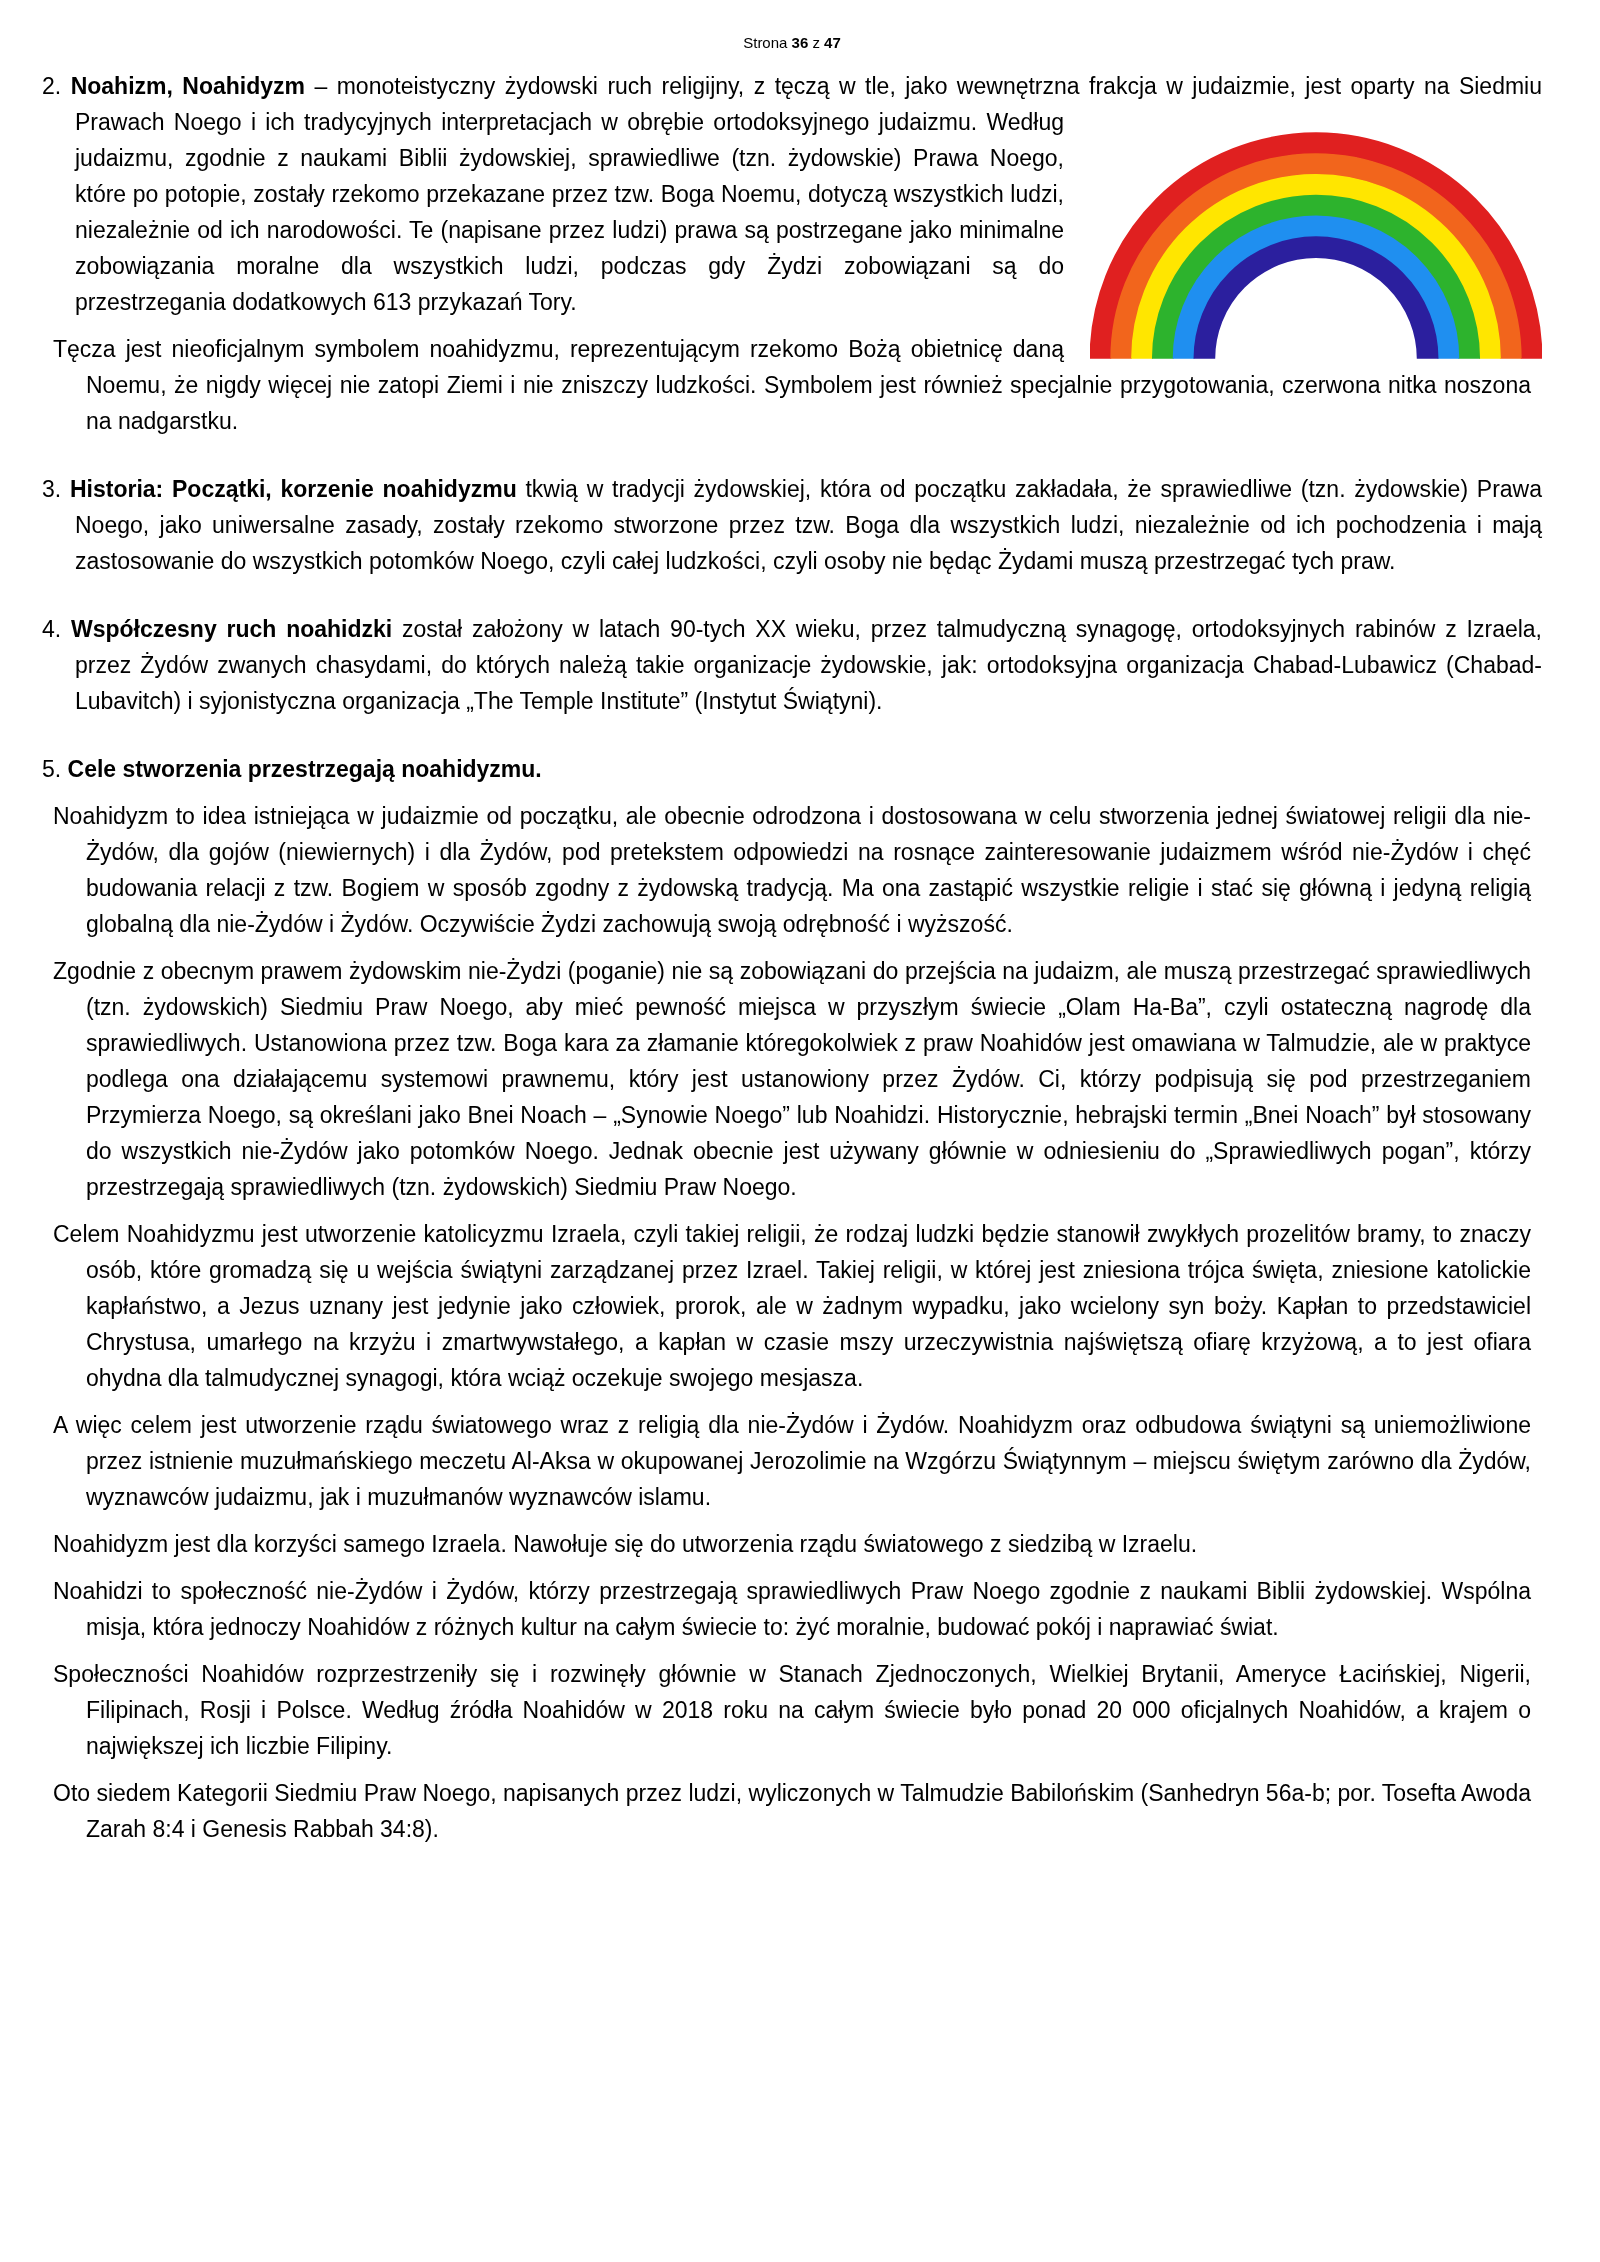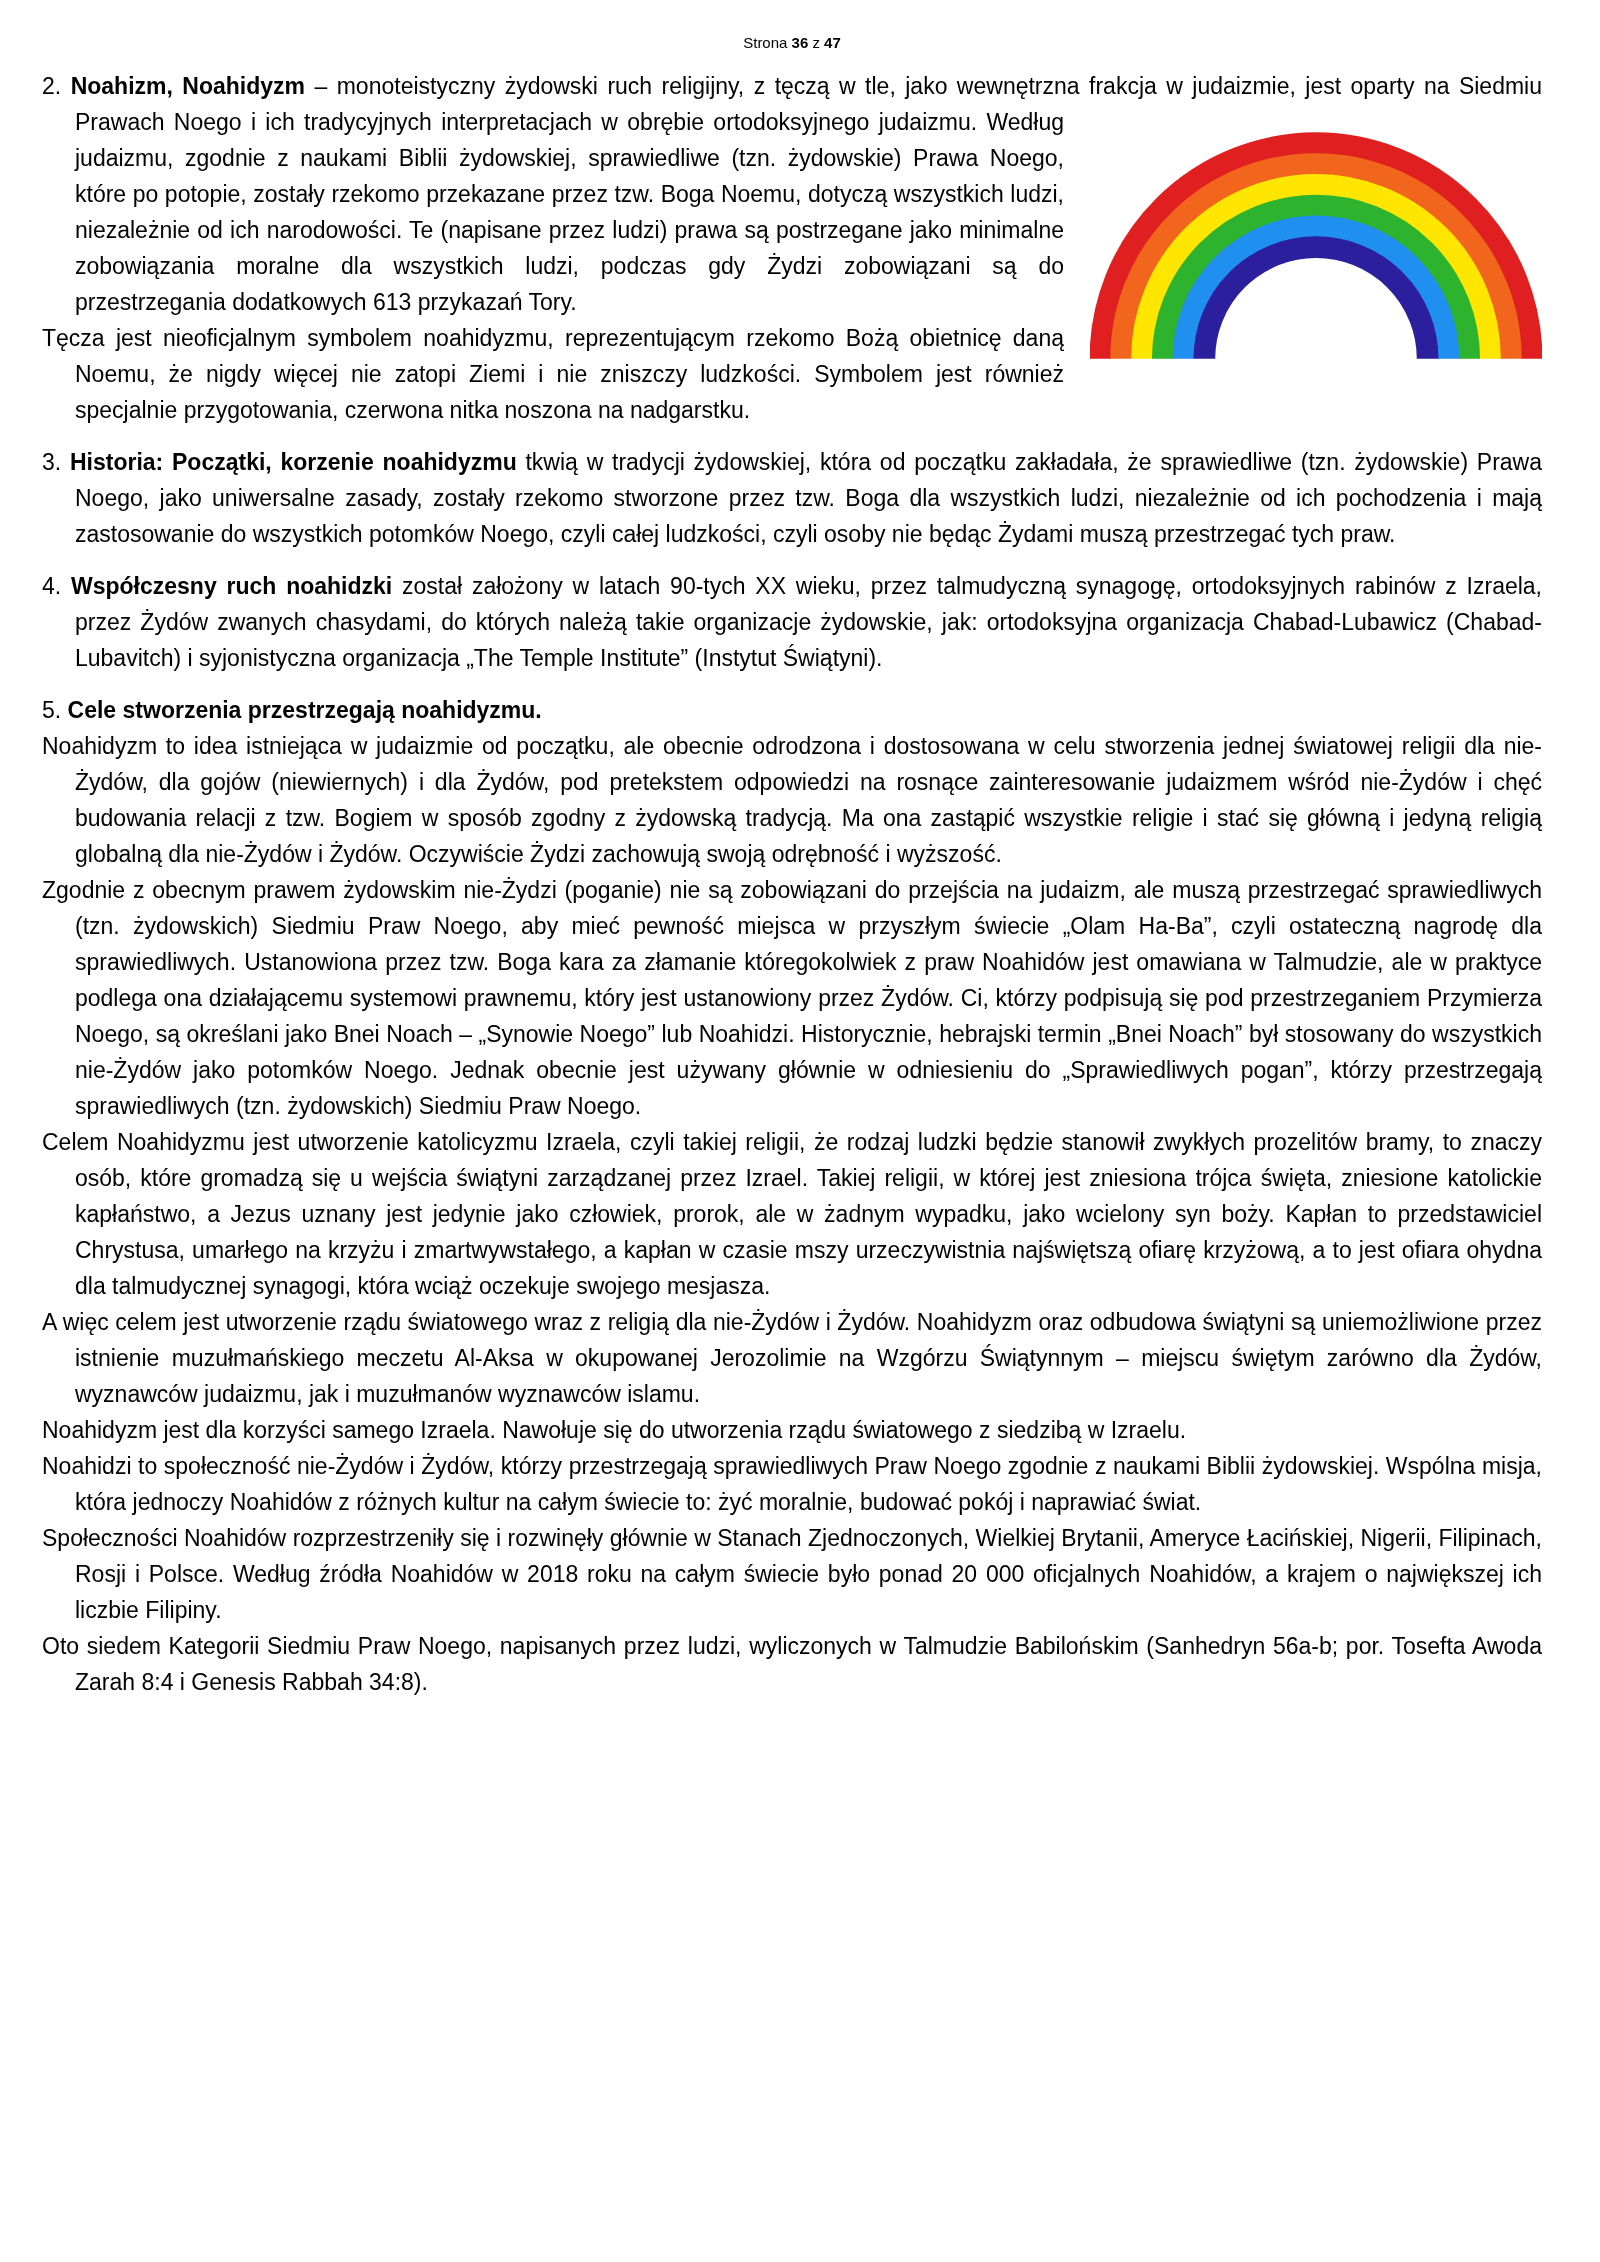--- a/index.html
+++ b/index.html
@@ -26,23 +26,23 @@
   .doc {
     font-size: 23px;
     line-height: 36px;
     text-align: justify;
   }
   
   .item, .para {
     padding-left: 33px;
     text-indent: -33px;
   }
-  .item { margin-top: 16px; }
+  .item { margin-top: 32px; }
   .doc .item:first-child { margin-top: 12px; }
-  .para { margin: 0; }
+  .para { margin: 11px; }
   b { font-weight: bold; }
   .rainbow-float {
     float: right;
     width: 452px;
     height: 249px;
     margin: 6px 0 4px 26px;
     line-height: 0;
     text-indent: 0;
   }
   .rainbow-float svg { display: block; width: 452px; height: 249px; }

